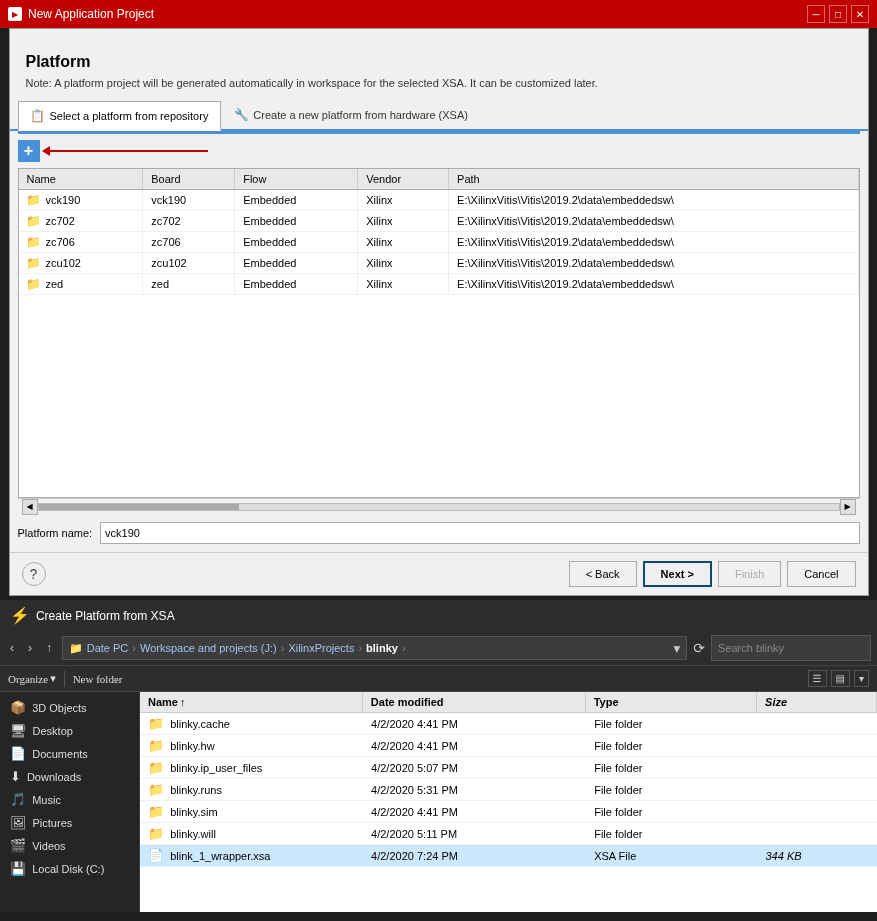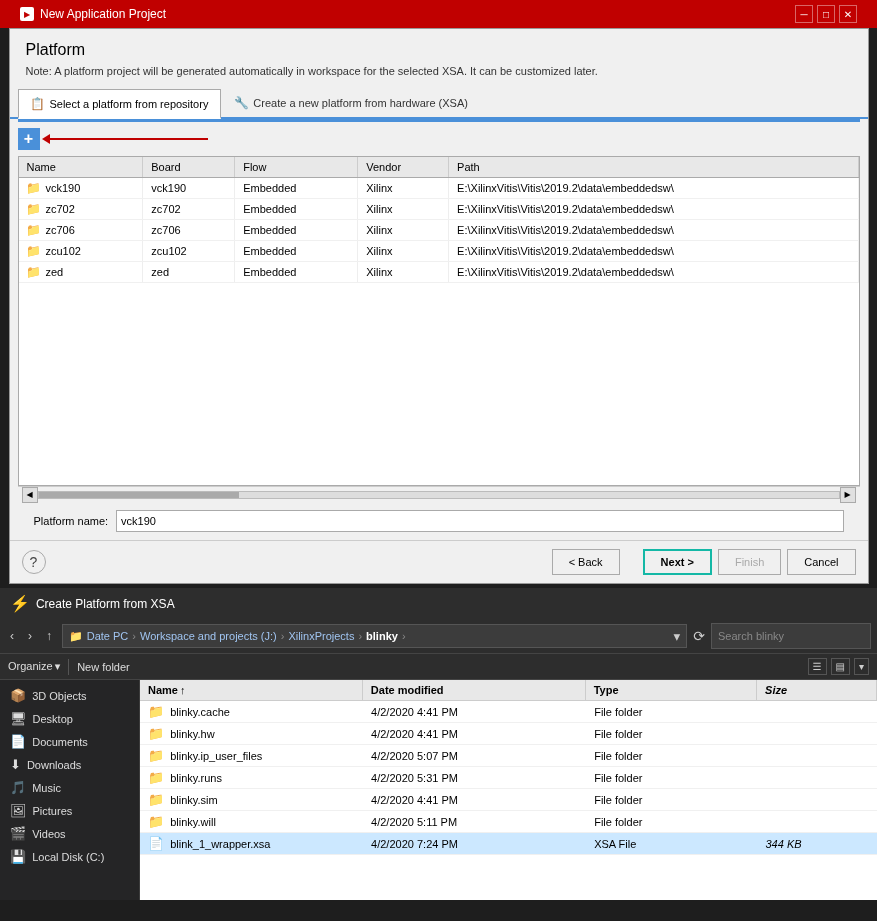--- a/index.html
+++ b/index.html
@@ -5,41 +5,41 @@
     * { box-sizing: border-box; margin: 0; padding: 0; }
     body { font-family: 'Segoe UI', Arial, sans-serif; font-size: 12px; background: #1e1e1e; width: 877px; height: 921px; overflow: hidden; }
 
     
     .title-bar {
       background: #c00000;
       color: white;
       display: flex;
       align-items: center;
       justify-content: space-between;
-      padding: 4px 20px;
+      padding: 4px 8px;
       height: 28px;
     }
     .title-bar-left { display: flex; align-items: center; gap: 6px; }
     .title-bar-icon { width: 14px; height: 14px; background: #fff; border-radius: 2px; display: flex; align-items: center; justify-content: center; }
     .title-bar-icon::before { content: '▶'; font-size: 8px; color: #c00000; }
     .title-bar-controls { display: flex; gap: 4px; }
     .title-bar-btn { width: 18px; height: 18px; background: transparent; border: 1px solid rgba(255,255,255,0.4); color: white; cursor: pointer; display: flex; align-items: center; justify-content: center; font-size: 10px; }
 
     
     .dialog {
       background: #f0f0f0;
       border: 1px solid #999;
       width: 860px;
       margin: 0 auto;
     }
     .dialog-header {
       background: #f0f0f0;
       padding: 12px 16px 4px;
     }
-    .dialog-header h2 { font-size: 16px; font-weight: normal; color: #000; margin-bottom: 6px; }
+    .dialog-header h2 { font-size: 16px; font-weight: bold; color: #000; margin-bottom: 6px; margin-top: 12px; }
     .dialog-note { font-size: 11px; color: #333; }
 
     
     .tab-bar {
       display: flex;
       background: #f0f0f0;
       border-bottom: 2px solid #4a90d9;
       padding: 0 8px;
       margin-top: 8px;
     }
@@ -138,21 +138,21 @@
       margin: 0 8px;
     }
     .scroll-track { flex: 1; height: 8px; background: #ddd; border: 1px solid #bbb; position: relative; }
     .scroll-thumb { width: 200px; height: 100%; background: #aaa; }
     .scroll-arrow { width: 16px; height: 16px; background: #e0e0e0; border: 1px solid #aaa; display: flex; align-items: center; justify-content: center; cursor: pointer; font-size: 8px; }
 
     
     .platform-name-row {
       display: flex;
       align-items: center;
-      padding: 8px 24px;
+      padding: 8px 8px;
       gap: 8px;
       font-size: 11px;
     }
     .platform-name-row label { white-space: nowrap; }
     .platform-name-row input {
       flex: 1;
       height: 22px;
       border: 1px solid #aaa;
       padding: 2px 4px;
       font-size: 11px;
@@ -181,23 +181,22 @@
     .footer-btn {
       padding: 4px 16px;
       border: 1px solid #aaa;
       background: #f0f0f0;
       cursor: pointer;
       font-size: 11px;
       height: 26px;
     }
     .footer-btn.primary {
       background: #f0f0f0;
-      border: 2px solid #14b8a6;
+      border: 2px solid #0c4a6e;
       font-weight: bold;
-      margin-left: 17px;
     }
     .footer-btn:disabled { color: #aaa; cursor: default; }
 
     
     .explorer {
       background: #1e1e1e;
       color: #fff;
       margin-top: 4px;
     }
     .explorer-title-bar {
@@ -266,21 +265,21 @@
       border-bottom: 1px solid #444;
       font-size: 11px;
       color: #ddd;
     }
     .organize-btn, .new-folder-btn {
       background: transparent;
       border: none;
       color: #ddd;
       cursor: pointer;
       font-size: 11px;
-      display: flex; gap: 2px;
+      display: flex; align-items: center; gap: 2px; font-family: Liberation Serif, serif;
     }
     .view-btns { margin-left: auto; display: flex; gap: 4px; }
     .view-btn { background: transparent; border: 1px solid #555; color: #ccc; cursor: pointer; font-size: 10px; padding: 2px 4px; }
 
     
     .explorer-main {
       display: flex;
       background: #1e1e1e;
       height: 220px;
     }

